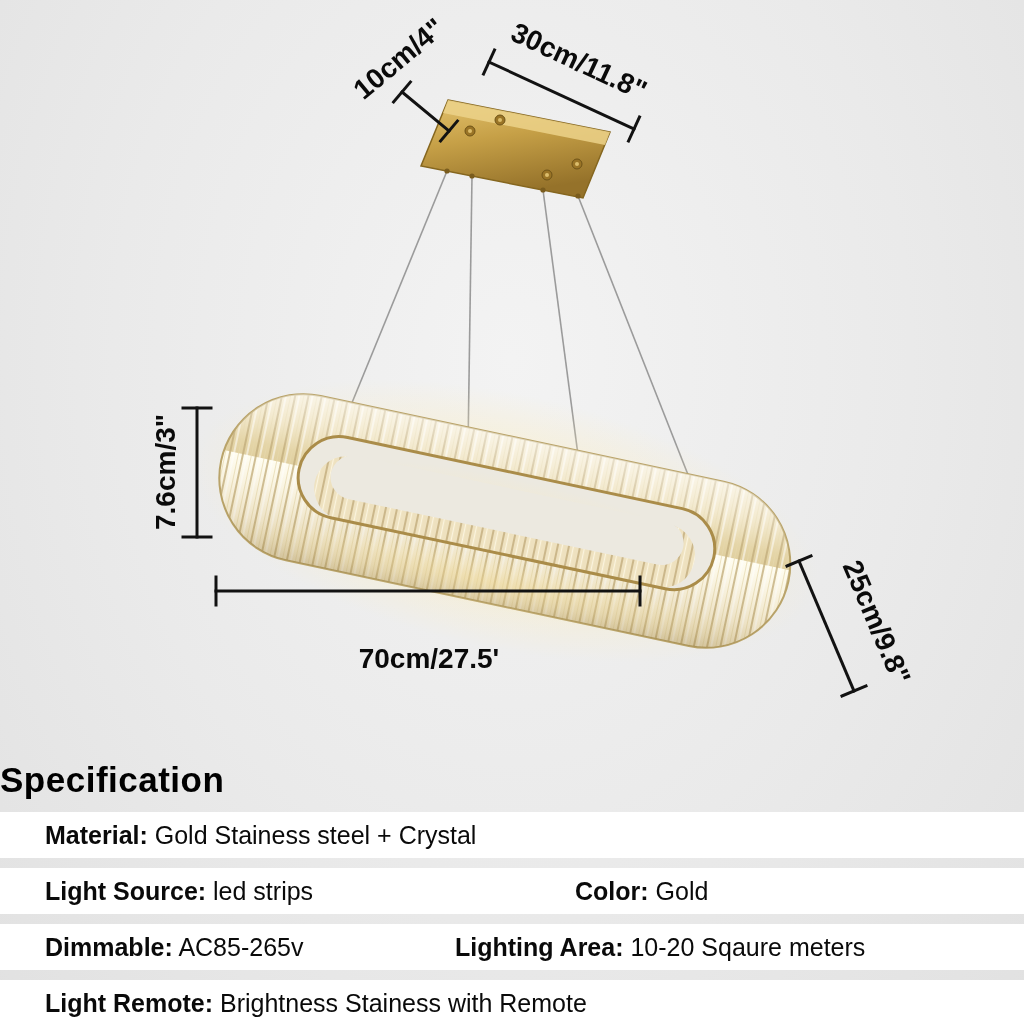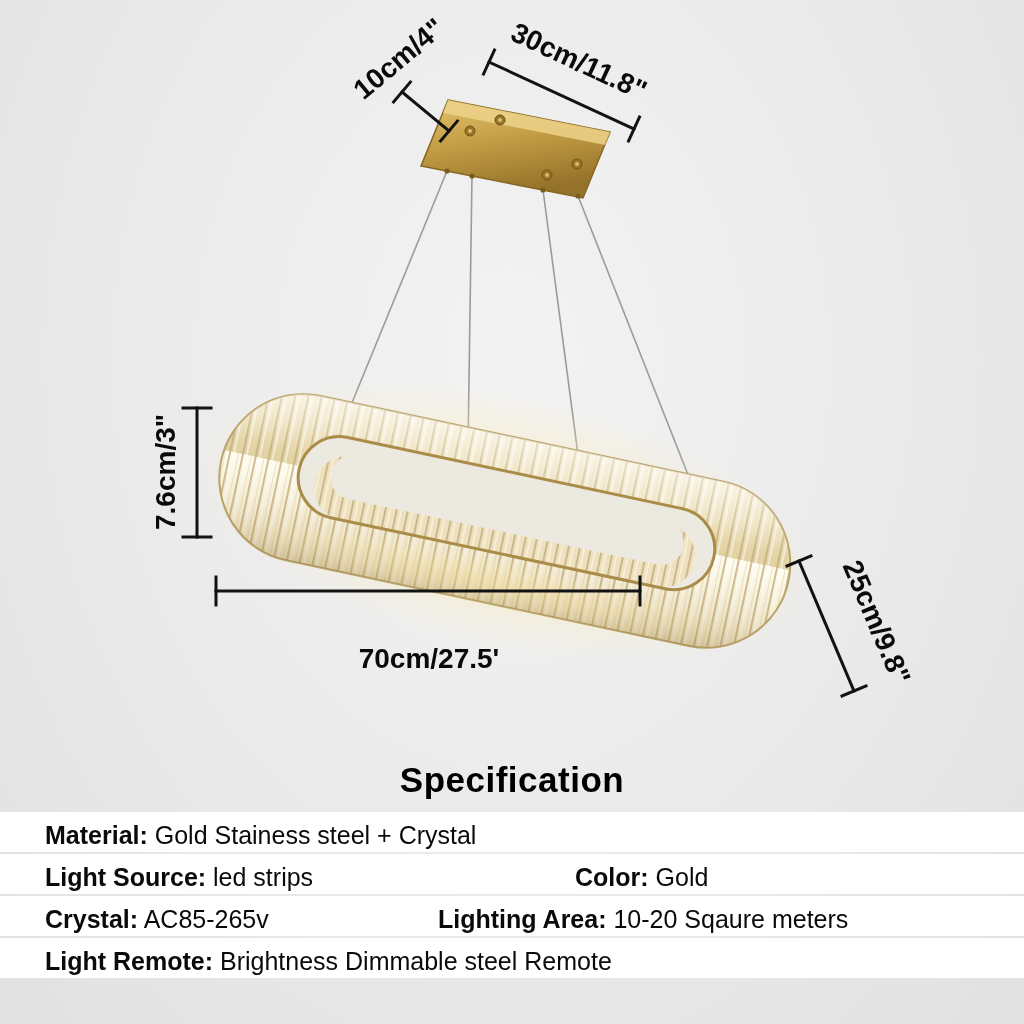--- a/index.html
+++ b/index.html
@@ -13,35 +13,35 @@
     position:relative; width:1024px; height:1024px;
     background:radial-gradient(ellipse at 50% 35%, #f3f3f3 0%, #eaeaea 55%, #e1e1e1 100%);
   }
   svg.diagram { display:block; }
   .dim-line { stroke:#121212; stroke-width:3; stroke-linecap:square; fill:none; }
   .dim-label {
     font-family:"Liberation Sans", sans-serif;
     font-weight:bold; font-size:28px; fill:#0a0a0a;
   }
   .spec-title {
-    text-align:center; font-size:35px; font-weight:bold; color:#000;
+    font-size:35px; font-weight:bold; color:#000;
     padding:8px 0 12px 0; letter-spacing:0.5px;
   }
   .spec-rows { width:1024px; }
   .spec-row {
-    position:relative; height:40px; background:#ffffff; margin-bottom:2px;
+    position:relative; height:46px; background:#ffffff; margin-bottom:10px;
     font-size:25px; color:#0a0a0a;
   }
   .spec-cell {
     position:absolute; top:0; height:46px; line-height:46px; white-space:nowrap;
   }
   .spec-cell b { font-weight:bold; }
   .c-left { left:45px; }
   .r-575 { left:575px; }
-  .r-455 { left:438px; }
+  .r-455 { left:455px; }
 </style>
 </head>
 <body>
 
 <div class="stage">
 
   <svg class="diagram" width="1024" height="752" viewBox="0 0 1024 752">
     <defs>
       <linearGradient id="goldGrad" x1="0" y1="0" x2="0.3" y2="1">
         <stop offset="0" stop-color="#e4c36e"></stop>
@@ -176,28 +176,28 @@
         <span class="spec-cell c-left">
           <b>Light Source:</b><span> led strips</span>
         </span>
         <span class="spec-cell r-575">
           <b>Color:</b><span> Gold</span>
         </span>
       </div>
 
       <div class="spec-row">
         <span class="spec-cell c-left">
-          <b>Crystal:</b><span> AC85-265v</span>
+          <b>Dimmable:</b><span> AC85-265v</span>
         </span>
         <span class="spec-cell r-455">
           <b>Lighting Area:</b><span> 10-20 Sqaure meters</span>
         </span>
       </div>
 
       <div class="spec-row">
         <span class="spec-cell c-left">
-          <b>Light Remote:</b><span> Brightness Dimmable steel Remote</span>
+          <b>Light Remote:</b><span> Brightness Stainess with Remote</span>
         </span>
       </div>
 
     </div>
   </section>
 </div>
 
 </body></html>

